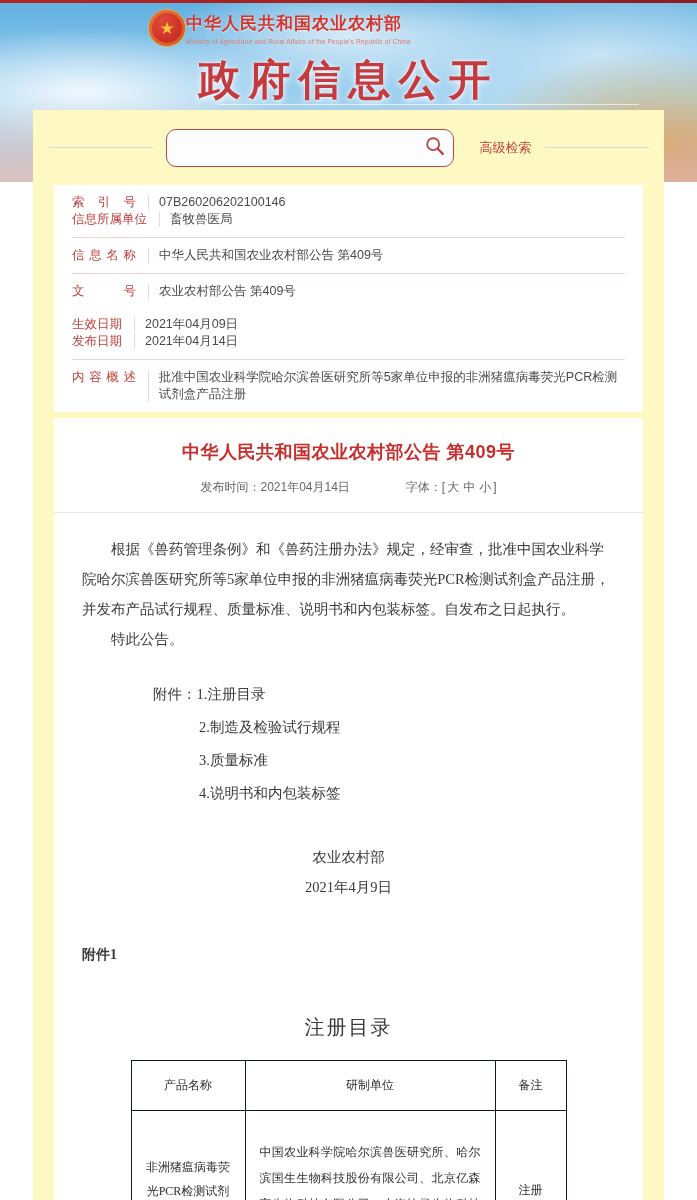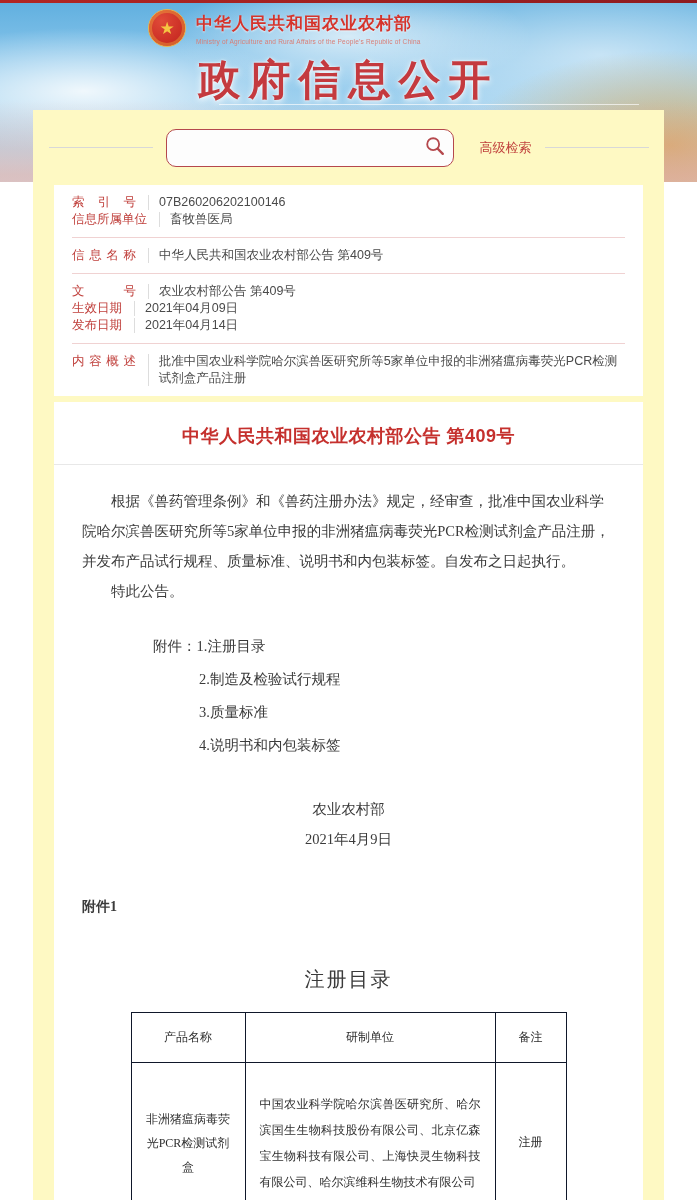--- a/index.html
+++ b/index.html
@@ -17,21 +17,21 @@
       radial-gradient(ellipse 260px 80px at 50% 20%, rgba(255,255,255,.7), rgba(255,255,255,0) 70%),
       linear-gradient(180deg,#5fafdf 0%, #8ac6eb 35%, #cde8f7 100%);
   }
   .top-strip { position:absolute; left:0; top:0; width:100%; height:3px;
     background:linear-gradient(90deg,#b22623,#8e1c20); }
   .logo-row { position:absolute; left:148px; top:9px; display:flex; align-items:center; }
   .emblem { width:38px; height:38px; border-radius:50%; background:radial-gradient(circle at 35% 30%,#e04a38,#bf1f1a);
     border:1px solid #e8b54d; display:flex; align-items:center; justify-content:center; flex-shrink:0;
     box-shadow:inset 0 0 0 3px rgba(245,197,66,.35); }
   .emblem .star { color:#f5c542; font-size:17px; line-height:1; }
-  .logo-text { margin-left:10px; }
+  .logo-text { }
   .ministry-cn { color:#d5342c; font-size:17px; font-weight:bold; letter-spacing:1px;
     text-shadow:0 1px 2px rgba(255,255,255,.7); }
   .ministry-en { color:#d97d75; font-size:6.5px; margin-top:3px; letter-spacing:.2px; }
   .banner-title { position:absolute; left:0; top:52px; width:100%; text-align:center;
     font-size:42px; font-weight:bold; letter-spacing:8px; color:#c43a3f;
     text-shadow:0 2px 6px rgba(255,255,255,.95), 0 0 2px #ffffff; }
   .banner-underline { position:absolute; left:50%; top:104px; width:420px; margin-left:-130px;
     height:1px; background:rgba(255,255,255,.65); }
 
   
@@ -47,21 +47,21 @@
     height:100%; padding:0 12px; font-size:13px; color:#333; }
   .search-btn { width:36px; height:36px; border:none; background:transparent; cursor:pointer;
     display:flex; align-items:center; justify-content:center; }
   .adv-link { color:#c0403c; font-size:13px; margin:0 13px; cursor:pointer; white-space:nowrap; }
 
   
   .meta { margin:0 21px; background:#fff; padding:0 18px; font-size:12.5px; }
   .meta-row { display:flex; align-items:flex-start; padding:9px 0;flex-direction:column; }
   .meta-row + .meta-row { border-top:1px solid #f0d2d2; }
   .meta-group { display:flex; align-items:flex-start; }
-  .g50 { flex:0 0 50%; } .g36 { flex:0 0 36%; } .g30 { flex:0 0 30%; } .g34 { flex:0 0 34%; }
+  .g50 { flex:0 0 50%; } .g36 { flex:0 0 36%; } .g30 { flex:0 0 30%;margin-top:16px; } .g34 { flex:0 0 34%; }
   .mlabel { color:#c0403c; width:64px; flex-shrink:0; text-align:justify; text-align-last:justify; }
   .mlabel.wide { width:auto; text-align-last:auto; }
   .mdiv { width:1px; align-self:stretch; background:#ddd; margin:1px 10px 1px 12px; }
   .mvalue { color:#4a4a4a; line-height:17px; }
 
   
   .article { margin:6px 21px 0; background:#fff; padding:22px 24px 30px; min-height:860px; }
   .article-title { text-align:center; color:#c5302d; font-size:18px; font-weight:bold;
     font-family:"Liberation Sans",sans-serif; letter-spacing:.5px; }
   .article-meta { text-align:center; color:#666; font-size:12px; margin-top:15px; }
@@ -172,20 +172,23 @@
         <div class="meta-group">
           <span class="mlabel">内容概述</span>
           <span class="mdiv"></span>
           <span class="mvalue">批准中国农业科学院哈尔滨兽医研究所等5家单位申报的非洲猪瘟病毒荧光PCR检测试剂盒产品注册</span>
         </div>
       </div>
     </div>
 
     <div class="article">
       <div class="article-title">中华人民共和国农业农村部公告 第409号</div>
+      <div class="article-meta">
+        <span>发布时间：</span><span>2021年04月14日</span><span class="sep"></span><span>字体：</span><span>[</span><span class="font-opt">大</span><span class="font-opt">中</span><span class="font-opt">小</span><span>]</span>
+      </div>
       <div class="article-divider"></div>
 
       <div class="doc-body">
         <p class="indent">根据《兽药管理条例》和《兽药注册办法》规定，经审查，批准中国农业科学院哈尔滨兽医研究所等5家单位申报的非洲猪瘟病毒荧光PCR检测试剂盒产品注册，并发布产品试行规程、质量标准、说明书和内包装标签。自发布之日起执行。</p>
         <p class="indent">特此公告。</p>
 
         <div class="att-block">
           <div class="att-first">
             <span class="att-label">附件：</span>
             <span>1.注册目录</span>

